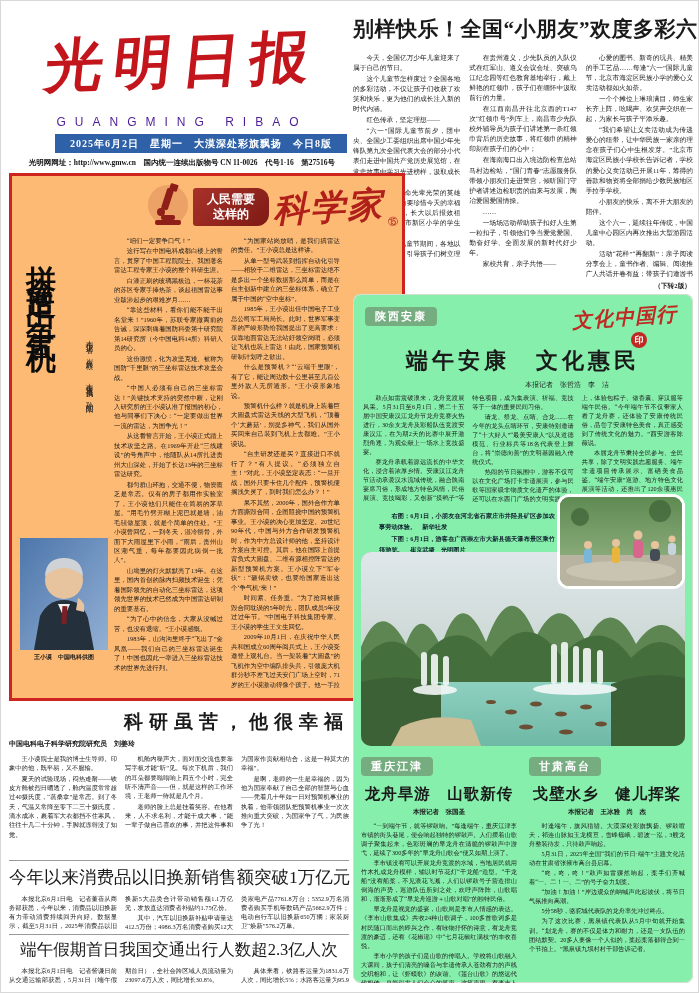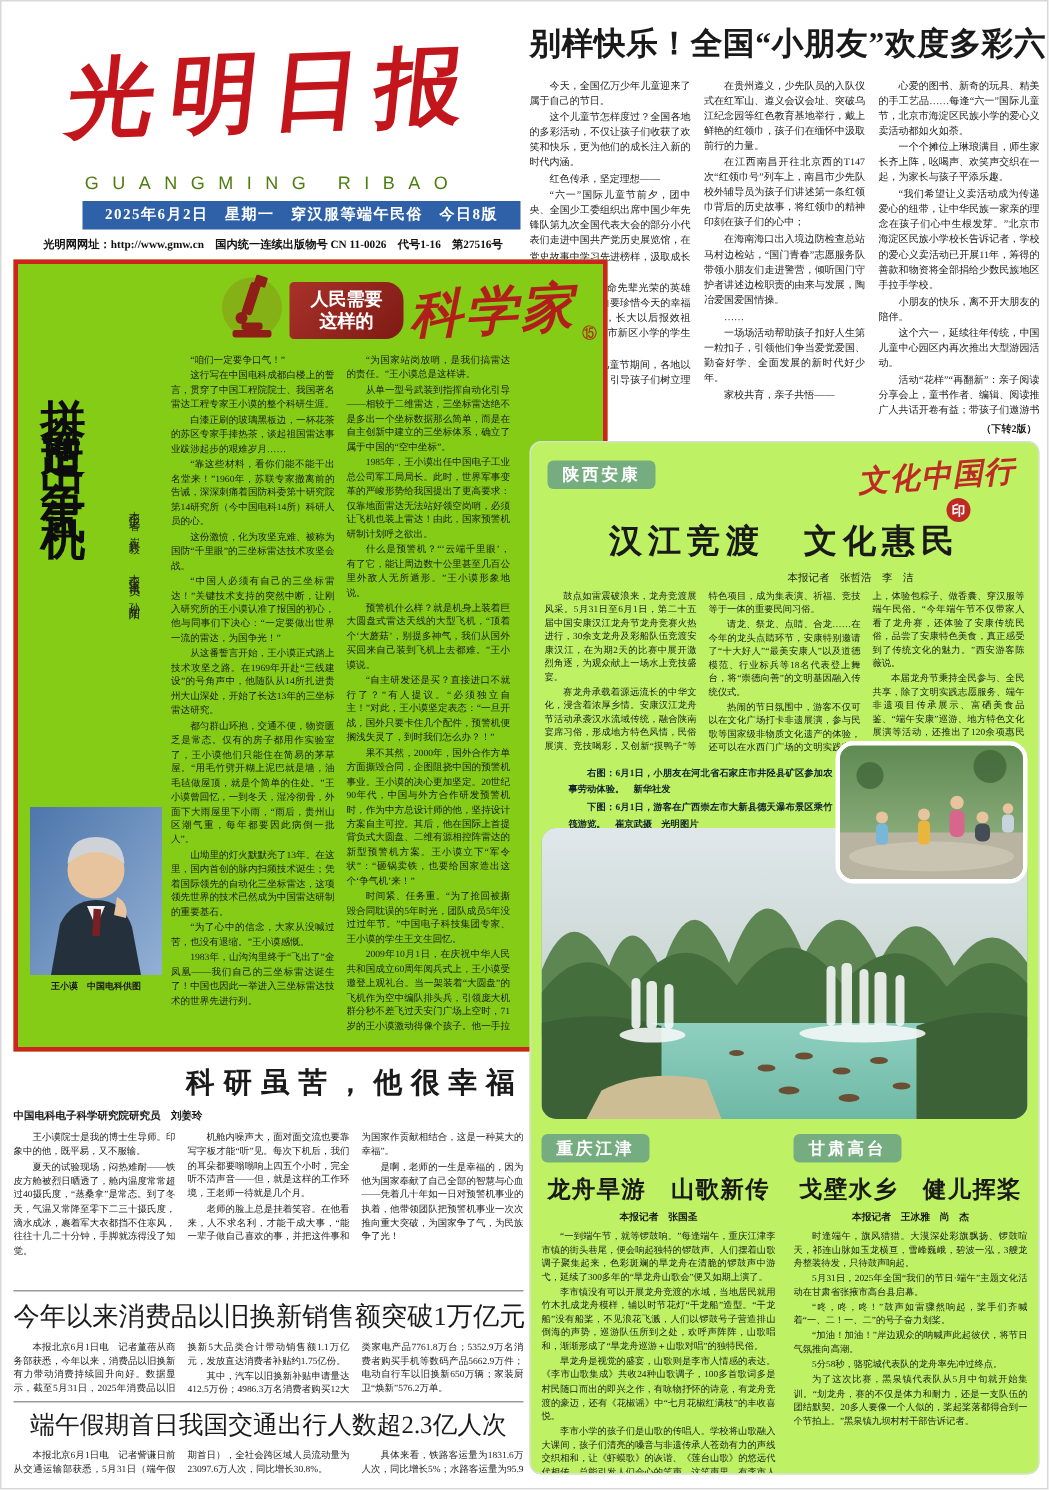--- a/index.html
+++ b/index.html
@@ -3,32 +3,32 @@
 <meta charset="utf-8">
 <style>
   html,body{margin:0;padding:0;background:#e9e9e9;}
   #page{position:relative;width:699px;height:993px;background:#fff;overflow:hidden;
         font-family:"Liberation Serif","DejaVu Serif",serif;color:#1a1a1a;border:1px solid #d8d8d8;box-sizing:border-box;}
   p{margin:0 0 1px 0;text-indent:2em;text-align:justify;}
   
   #masthead{position:absolute;left:16px;top:8px;width:330px;height:160px;}
   .calligraphy{position:absolute;top:2px;left:0;width:100%;height:102px;line-height:102px;text-align:center;
       font-size:58px;font-weight:900;color:#c3161c;letter-spacing:10px;transform:skewX(-8deg) rotate(-2deg);}
-  .latin{position:absolute;top:106px;width:100%;text-align:center;font-size:12px;letter-spacing:9px;color:#4d7c0f;
+  .latin{position:absolute;top:106px;width:100%;text-align:center;font-size:12px;letter-spacing:9px;color:#4c1d95;
       font-family:"Liberation Sans","DejaVu Sans",sans-serif;}
   .datebar{position:absolute;top:125px;left:38px;width:292px;height:19px;background:#2e61a8;color:#fff;
       font-size:10px;line-height:19px;text-align:center;font-weight:bold;letter-spacing:1px;}
   .infoline{position:absolute;top:149px;width:100%;text-align:center;font-size:7.5px;color:#111;font-weight:bold;}
   
   #top-article{position:absolute;left:352px;top:14px;width:340px;height:278px;}
   .ta-title{font-size:21px;font-weight:900;text-align:center;white-space:nowrap;letter-spacing:0.5px;}
   .ta-body{margin-top:10px;height:230px;column-count:3;column-gap:9px;font-size:6.7px;line-height:1.5;overflow:hidden;}
   .jump{position:absolute;right:2px;bottom:2px;font-size:6.7px;font-weight:bold;}
   
-  #feature-box{position:absolute;left:8px;top:172px;width:396px;height:528px;border:3px solid #cf2320;background:#84cc16;box-sizing:border-box;}
+  #feature-box{position:absolute;left:8px;top:172px;width:396px;height:528px;border:3px solid #cf2320;background:#fdba74;box-sizing:border-box;}
   .series-row{position:absolute;top:5px;right:4px;height:52px;display:flex;align-items:center;gap:4px;}
   .ribbon{width:76px;height:38px;background:linear-gradient(135deg,#a8322a,#7e1a14);color:#fff;font-weight:bold;
       font-size:12px;line-height:1.25;display:flex;align-items:center;justify-content:center;text-align:center;
       border-radius:3px 12px 12px 3px;flex-direction:column;}
   .series-name{font-size:35px;color:#b01f1a;font-weight:900;font-style:italic;letter-spacing:2px;transform:rotate(-3deg);}
   .series-issue{font-size:10px;color:#b01f1a;align-self:flex-end;padding-bottom:4px;}
   .feature-headline{position:absolute;left:8px;top:66px;height:410px;writing-mode:vertical-rl;text-orientation:upright;
       font-size:30px;font-weight:900;letter-spacing:11px;color:#0d0d0d;}
   .feature-byline{position:absolute;left:72px;top:158px;height:230px;writing-mode:vertical-rl;text-orientation:upright;
       font-size:7.5px;color:#222;letter-spacing:2px;}
@@ -46,21 +46,21 @@
   .g-byline{text-align:left;font-size:7px;margin-top:4px;font-weight:bold;}
   .g-body{margin-top:5px;column-count:3;column-gap:8px;font-size:6.3px;line-height:1.48;height:86px;overflow:hidden;}
   
   #tradein{position:absolute;left:8px;top:864px;width:340px;height:70px;border-bottom:1px solid #9a9a9a;box-sizing:border-box;}
   .bt-title{font-size:17.5px;font-weight:400;text-align:center;white-space:nowrap;}
   .bt-body{margin-top:5px;column-count:3;column-gap:8px;font-size:6.3px;line-height:1.45;height:40px;overflow:hidden;}
   #duanwu{position:absolute;left:8px;top:938px;width:340px;height:55px;overflow:hidden;}
   .bt-title2{font-size:16.5px;font-weight:400;text-align:center;white-space:nowrap;}
   .bt-body2{margin-top:5px;column-count:3;column-gap:8px;font-size:6.3px;line-height:1.45;height:30px;overflow:hidden;}
   
-  #culture{position:absolute;left:352px;top:293px;width:340px;height:689px;background:#bef264;border-radius:8px;
+  #culture{position:absolute;left:352px;top:293px;width:340px;height:689px;background:#86efac;border-radius:8px;
       box-shadow:inset 0 0 0 1px #d3e0cf;}
   .badge{display:inline-block;padding:2px 10px;background:#76ad80;color:#fff;font-size:11px;font-weight:bold;
       border-radius:4px;letter-spacing:2px;}
   .badge-abs{position:absolute;left:12px;top:13px;}
   .culture-logo{position:absolute;right:16px;top:10px;color:#bf2b24;font-size:20px;font-weight:900;font-style:italic;
       transform:rotate(-4deg);letter-spacing:1px;}
   .seal{position:absolute;right:46px;top:38px;width:16px;height:16px;background:#bf2b24;border-radius:50%;
       color:#fff;font-size:9px;line-height:16px;text-align:center;font-weight:bold;}
   .hj-title{position:absolute;top:52px;width:100%;text-align:center;font-size:22px;font-weight:900;letter-spacing:4px;}
   .hj-byline{position:absolute;top:86px;width:100%;text-align:center;font-size:7px;font-weight:normal;padding-left:44px;}
@@ -78,21 +78,21 @@
   .r-body{font-size:6.2px;line-height:1.46;height:162px;overflow:hidden;}
 </style>
 </head>
 <body>
 
 <div id="page">
 
   <div id="masthead">
     <div class="calligraphy">光明日报</div>
     <div class="latin">GUANGMING RIBAO</div>
-    <div class="datebar">2025年6月2日　星期一　穿汉服等端午民俗　今日8版</div>
+    <div class="datebar">2025年6月2日　星期一　大漠深处彩旗飘扬　今日8版</div>
     <div class="infoline">光明网网址：http://www.gmw.cn　国内统一连续出版物号 CN 11-0026　代号1-16　第27516号</div>
   </div>
 
   <div id="top-article">
     <div class="ta-title">别样快乐！全国“小朋友”欢度多彩六一</div>
     <div class="ta-body">
         <p>今天，全国亿万少年儿童迎来了属于自己的节日。</p>
         <p>这个儿童节怎样度过？全国各地的多彩活动，不仅让孩子们收获了欢笑和快乐，更为他们的成长注入新的时代内涵。</p>
         <p>红色传承，坚定理想——</p>
         <p>“六一”国际儿童节前夕，团中央、全国少工委组织出席中国少年先锋队第九次全国代表大会的部分小代表们走进中国共产党历史展览馆，在党史故事中学习先进榜样，汲取成长力量。</p>
@@ -202,21 +202,21 @@
     <div class="bt-body2">
         <p>本报北京6月1日电　记者訾谦日前从交通运输部获悉，5月31日（端午假期首日），全社会跨区域人员流动量为23097.6万人次，同比增长30.8%。</p>
         <p>具体来看，铁路客运量为1831.6万人次，同比增长5%；水路客运量为95.9万人次，同比增长21.3%；民航客运量为191.1万人次，同比持平。</p>
       </div>
   </div>
 
   <div id="culture">
     <span class="badge badge-abs">陕西安康</span>
     <div class="culture-logo">文化中国行</div>
     <div class="seal">印</div>
-    <div class="hj-title">汉江竞渡　文化惠民</div>
+    <div class="hj-title">端午安康　文化惠民</div>
     <div class="hj-byline">本报记者　张哲浩　李　洁</div>
     <div class="hj-body">
         <p>鼓点如雷震破浪来，龙舟竞渡展风采。5月31日至6月1日，第二十五届中国安康汉江龙舟节龙舟竞赛火热进行，30余支龙舟及彩船队伍竞渡安康汉江，在为期2天的比赛中展开激烈角逐，为观众献上一场水上竞技盛宴。</p>
         <p>赛龙舟承载着源远流长的中华文化，浸含着浓厚乡情。安康汉江龙舟节活动承袭汉水流域传统，融合陕南宴席习俗，形成地方特色风情，民俗展演、竞技喝彩，又创新“摸鸭子”等特色项目，成为集表演、祈福、竞技等于一体的重要民间习俗。</p>
         <p>请龙、祭龙、点睛、合龙……在今年的龙头点睛环节，安康特别邀请了“十大好人”“最美安康人”以及道德模范、行业标兵等18名代表登上舞台，将“崇德向善”的文明基因融入传统仪式。</p>
         <p>热闹的节日氛围中，游客不仅可以在文化广场打卡非遗展演，参与民歌等国家级非物质文化遗产的体验，还可以在水西门广场的文明实践市集上，体验包粽子、做香囊、穿汉服等端午民俗。“今年端午节不仅带家人看了龙舟赛，还体验了安康传统民俗，品尝了安康特色美食，真正感受到了传统文化的魅力。”西安游客陈薇说。</p>
         <p>本届龙舟节秉持全民参与、全民共享，除了文明实践志愿服务、端午非遗项目传承展示、富硒美食品鉴、“端午安康”巡游、地方特色文化展演等活动，还推出了120余项惠民活动，如文化馆的“诗书画印雅集”、图书馆的“端午诗会”、博物馆的“汉江龙舟展”、社区广场的“健身龙舞”等活动，让市民游客充分感受传统文化的多彩魅力，沉浸式体验民俗人情，激活文旅融合新动能。</p>
       </div>
 
     <div class="captions">

